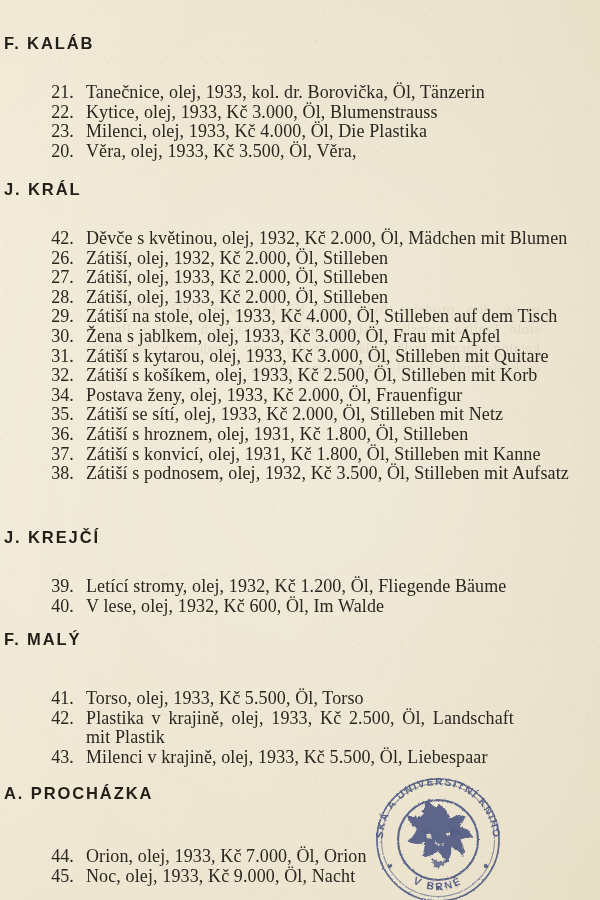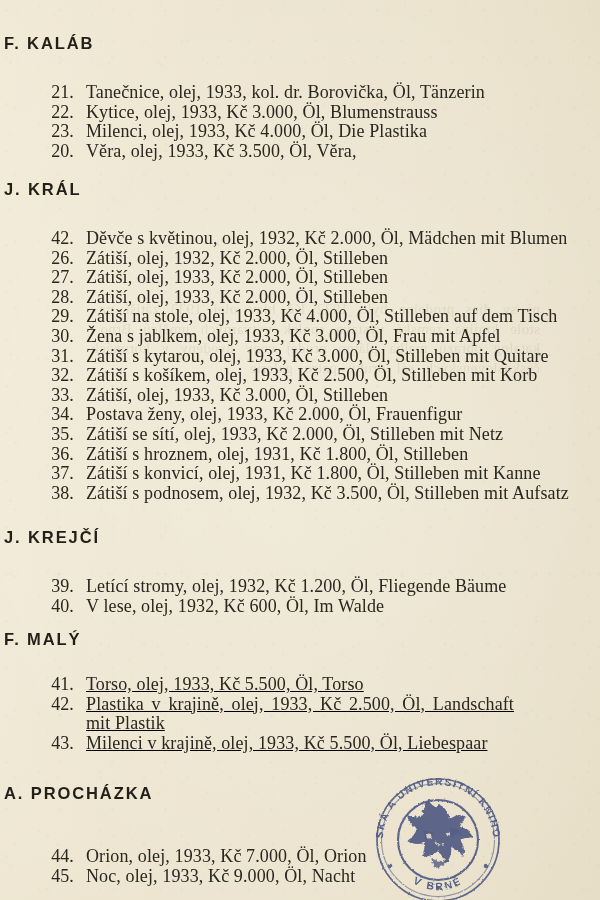--- a/index.html
+++ b/index.html
@@ -120,21 +120,21 @@
   .sec-kalab   { position: absolute; top: 30px;  left: 0; right: 0; }
   .sec-kalab .entries { margin-top: 30px; }
 
   .sec-kral    { position: absolute; top: 176px; left: 0; right: 0; }
   .sec-kral .entries { margin-top: 30px; }
 
   .sec-krejci  { position: absolute; top: 524px; left: 0; right: 0; }
   .sec-krejci .entries { margin-top: 30px; }
 
   .sec-maly    { position: absolute; top: 626px; left: 0; right: 0; }
-  .sec-maly .entries { margin-top: 26px; text-decoration: underline; }
+  .sec-maly .entries { margin-top: 40px; }
 
   .sec-prochazka { position: absolute; top: 780px; left: 0; right: 0; }
   .sec-prochazka .section-heading { padding-right: 30px; }
   .sec-prochazka .entries { margin-top: 44px; }
 
   .entries { padding-left: 46px; padding-right: 20px; }
 
   
   #stamp {
     position: absolute;
@@ -207,24 +207,20 @@
           <span class="num">30.</span>
           <span class="txt">Žena s jablkem, olej, 1933, Kč 3.000, Öl, Frau mit Apfel</span>
         </li>
         <li class="entry">
           <span class="num">31.</span>
           <span class="txt">Zátiší s kytarou, olej, 1933, Kč 3.000, Öl, Stilleben mit Quitare</span>
         </li>
         <li class="entry">
           <span class="num">32.</span>
           <span class="txt">Zátiší s košíkem, olej, 1933, Kč 2.500, Öl, Stilleben mit Korb</span>
-        </li>
-        <li class="entry">
-          <span class="num">33.</span>
-          <span class="txt">Zátiší, olej, 1933, Kč 3.000, Öl, Stilleben</span>
         </li>
         <li class="entry">
           <span class="num">34.</span>
           <span class="txt">Postava ženy, olej, 1933, Kč 2.000, Öl, Frauenfigur</span>
         </li>
         <li class="entry">
           <span class="num">35.</span>
           <span class="txt">Zátiší se sítí, olej, 1933, Kč 2.000, Öl, Stilleben mit Netz</span>
         </li>
         <li class="entry">

